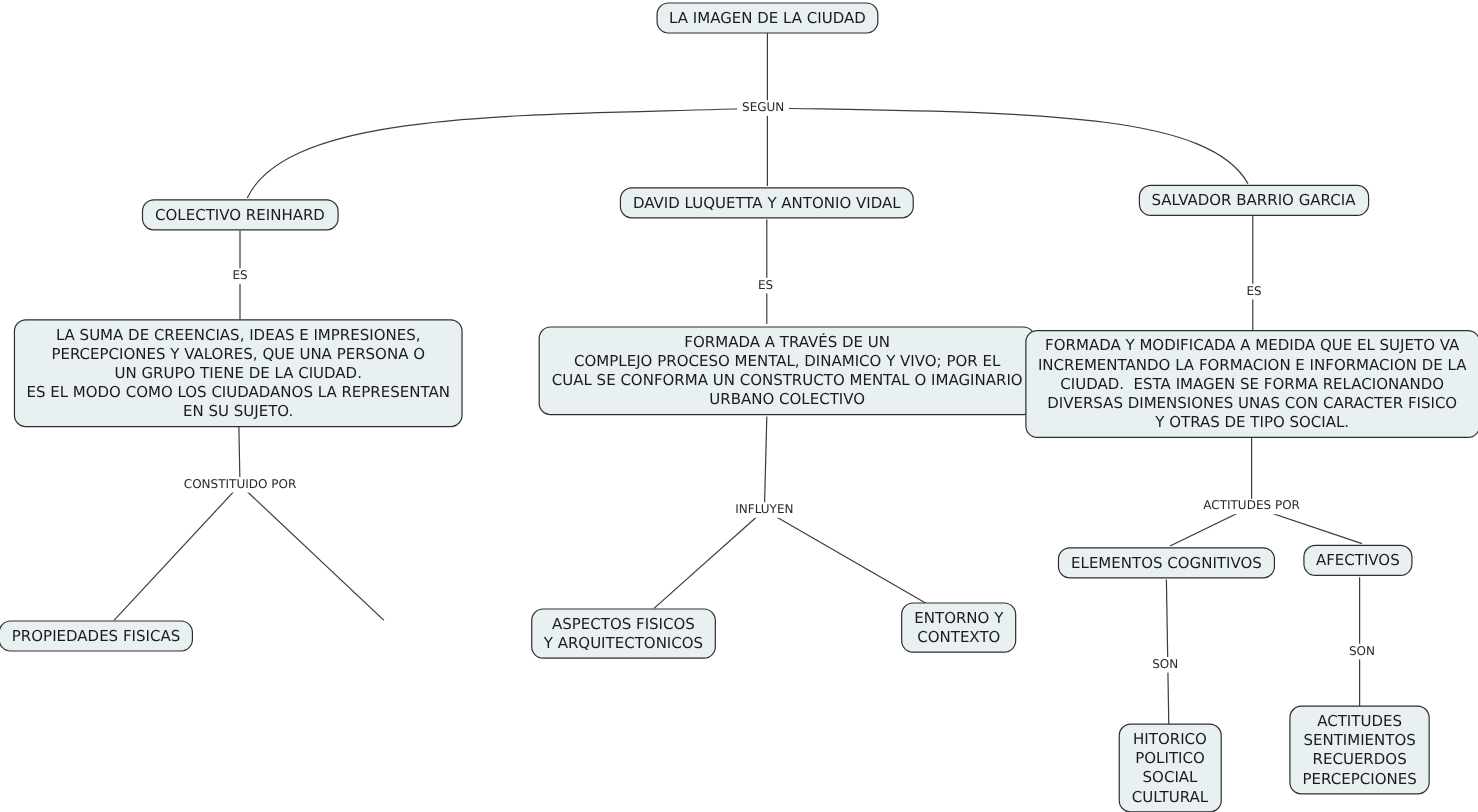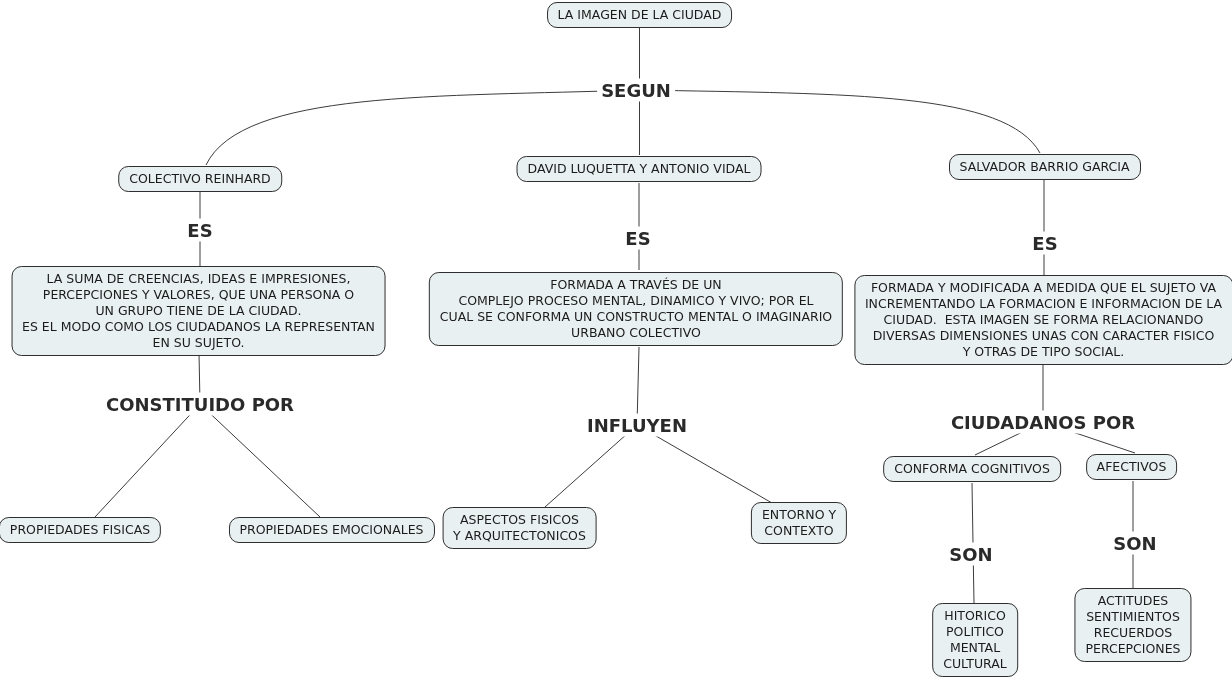--- a/index.html
+++ b/index.html
@@ -40,24 +40,23 @@
     color: #1b1b1b;
     text-align: center;
     white-space: pre;
     box-sizing: border-box;
   }
   .link-label {
     position: absolute;
     transform: translate(-50%, -50%);
     background: #ffffff;
     padding: 1px 4px;
-    font-size: 18px;
+    font-size: 10px;
     color: #2a2a2a;
     white-space: nowrap;
-    font-weight: bold;
   }
 </style>
 </head>
 <body>
 
 <div id="canvas">
 
   <svg id="edges" viewBox="0 0 1232 677">
     <line x1="639.5" y1="27" x2="639.5" y2="155"></line>
     <path d="M636,90 C440,97 242,90 206,165"></path>
@@ -88,49 +87,48 @@
 
   <div class="link-label" style="left:200px;top:230px">ES</div>
   <div class="link-label" style="left:638px;top:238px">ES</div>
   <div class="link-label" style="left:1045px;top:243px">ES</div>
 
   <div class="node" style="left:198.5px;top:311px">LA SUMA DE CREENCIAS, IDEAS E IMPRESIONES,
 PERCEPCIONES Y VALORES, QUE UNA PERSONA O
 UN GRUPO TIENE DE LA CIUDAD.
 ES EL MODO COMO LOS CIUDADANOS LA REPRESENTAN
 EN SU SUJETO.</div>
-  <div class="node" style="left:636px;top:308.5px">FORMADA A TRAVÉS DE UN
+  <div class="node" style="left:656px;top:308.5px">FORMADA A TRAVÉS DE UN
 COMPLEJO PROCESO MENTAL, DINAMICO Y VIVO; POR EL
 CUAL SE CONFORMA UN CONSTRUCTO MENTAL O IMAGINARIO
 URBANO COLECTIVO</div>
   <div class="node" style="left:1043.5px;top:320px">FORMADA Y MODIFICADA A MEDIDA QUE EL SUJETO VA
 INCREMENTANDO LA FORMACION E INFORMACION DE LA
 CIUDAD.  ESTA IMAGEN SE FORMA RELACIONANDO
 DIVERSAS DIMENSIONES UNAS CON CARACTER FISICO
 Y OTRAS DE TIPO SOCIAL.</div>
 
   <div class="link-label" style="left:200px;top:404px">CONSTITUIDO POR</div>
   <div class="link-label" style="left:637px;top:425px">INFLUYEN</div>
-  <div class="link-label" style="left:1043px;top:422px">CIUDADANOS POR</div>
+  <div class="link-label" style="left:1043px;top:422px">ACTITUDES POR</div>
 
   <div class="node" style="left:80px;top:529.5px">PROPIEDADES FISICAS</div>
-  <div class="node" style="left:331.5px;top:530px">PROPIEDADES EMOCIONALES</div>
   <div class="node" style="left:799px;top:523px">ENTORNO Y
 CONTEXTO</div>
   <div class="node" style="left:519.5px;top:527.5px">ASPECTOS FISICOS
 Y ARQUITECTONICOS</div>
 
-  <div class="node" style="left:972px;top:469px">CONFORMA COGNITIVOS</div>
+  <div class="node" style="left:972px;top:469px">ELEMENTOS COGNITIVOS</div>
   <div class="node" style="left:1131.5px;top:467px">AFECTIVOS</div>
 
   <div class="link-label" style="left:971px;top:554px">SON</div>
   <div class="link-label" style="left:1135px;top:543px">SON</div>
 
   <div class="node" style="left:975px;top:640px">HITORICO
 POLITICO
-MENTAL
+SOCIAL
 CULTURAL</div>
   <div class="node" style="left:1133px;top:625px">ACTITUDES
 SENTIMIENTOS
 RECUERDOS
 PERCEPCIONES</div>
 
 </div>
 
 </body></html>

